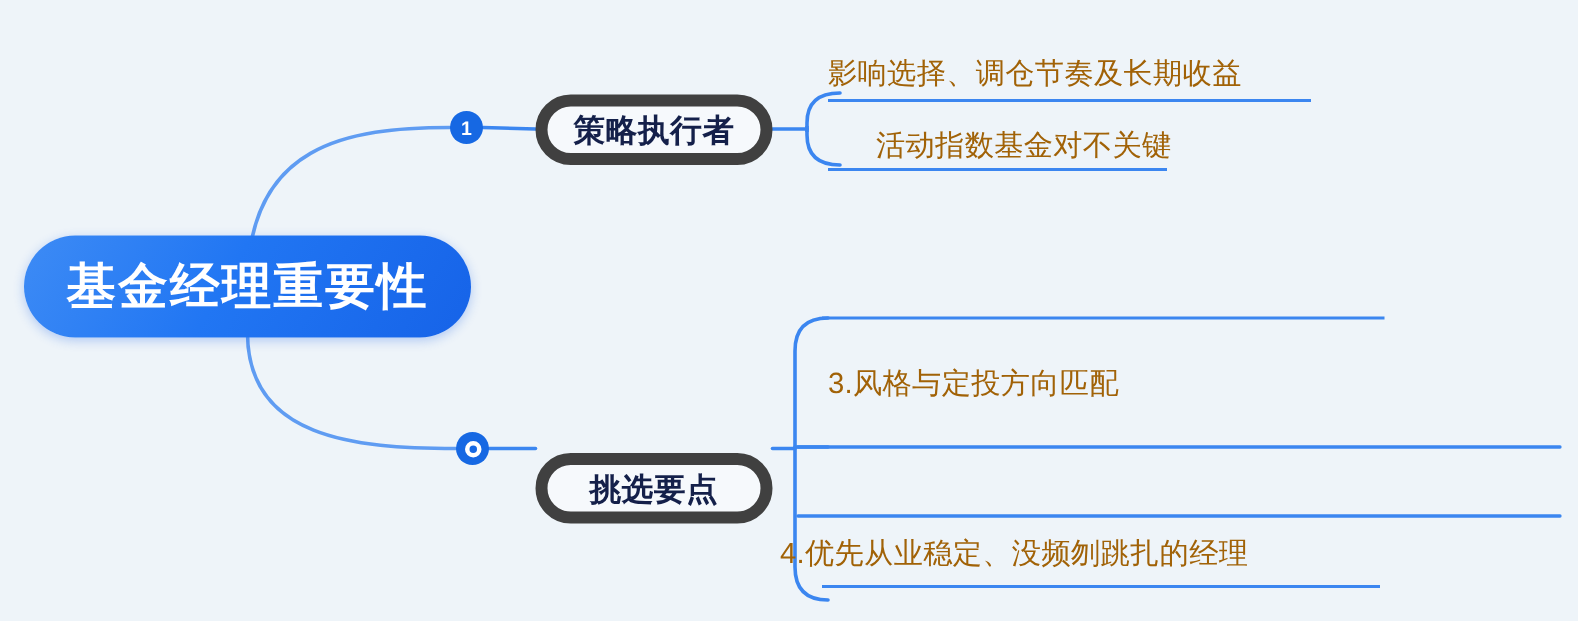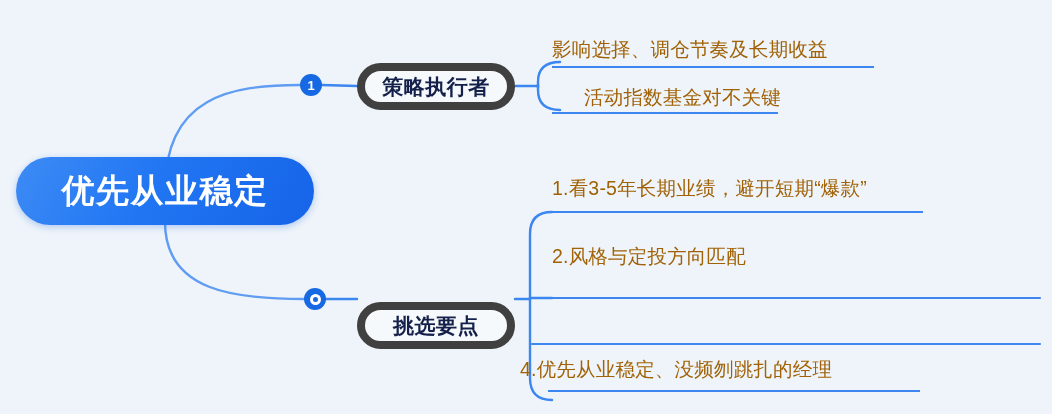--- a/index.html
+++ b/index.html
@@ -150,21 +150,21 @@
     <path d="M 515 299 L 530 299" fill="none" stroke="#3b86f0" stroke-width="2.4" stroke-linecap="round"></path>
 
     <path d="M 552 212 Q 530 212 530 234 L 530 378 Q 530 400 552 400" fill="none" stroke="#3b86f0" stroke-width="2.4" stroke-linecap="round"></path>
 
     <path d="M 530 298 L 552 298" fill="none" stroke="#3b86f0" stroke-width="2.4" stroke-linecap="round"></path>
     <path d="M 532 344 L 1040 344" fill="none" stroke="#3b86f0" stroke-width="2.2" stroke-linecap="round"></path>
     <path d="M 532 298 L 1040 298" fill="none" stroke="#3b86f0" stroke-width="2.2" stroke-linecap="round"></path>
   </svg>
 
   <div class="root-node">
-    <span class="root-label">优先从业稳定</span>
+    <span class="root-label">基金经理重要性</span>
   </div>
 
   <div class="badge" id="badge-1">
     <span class="badge-num">1</span>
   </div>
   <div class="badge" id="badge-2">
     <span class="badge-ring"></span>
   </div>
 
   <div class="branch-node" id="branch-1">
@@ -177,27 +177,24 @@
   <div class="leaf" style="left:552px; top:33px; height:32px;">
     <div class="leaf-text">影响选择、调仓节奏及长期收益</div>
   </div>
   <div class="leaf-underline" style="left:552px; top:66px; width:322px;"></div>
 
   <div class="leaf" style="left:584px; top:81px; height:32px;">
     <div class="leaf-text">活动指数基金对不关键</div>
   </div>
   <div class="leaf-underline" style="left:552px; top:112px; width:226px;"></div>
 
-  <div class="leaf" style="left:552px; top:172px; height:32px;">
-    <div class="leaf-text">1.看3-5年长期业绩，避开短期“爆款”</div>
-  </div>
   <div class="leaf-underline" style="left:548px; top:211px; width:375px;"></div>
 
   <div class="leaf" style="left:552px; top:225px; height:62px;">
-    <div class="leaf-text">2.风格与定投方向匹配</div>
+    <div class="leaf-text">3.风格与定投方向匹配</div>
   </div>
 
 
   <div class="leaf" style="left:520px; top:353px; height:32px;">
     <div class="leaf-text">4.优先从业稳定、没频刎跳扎的经理</div>
   </div>
   <div class="leaf-underline" style="left:548px; top:390px; width:372px;"></div>
 
 </div>
 

